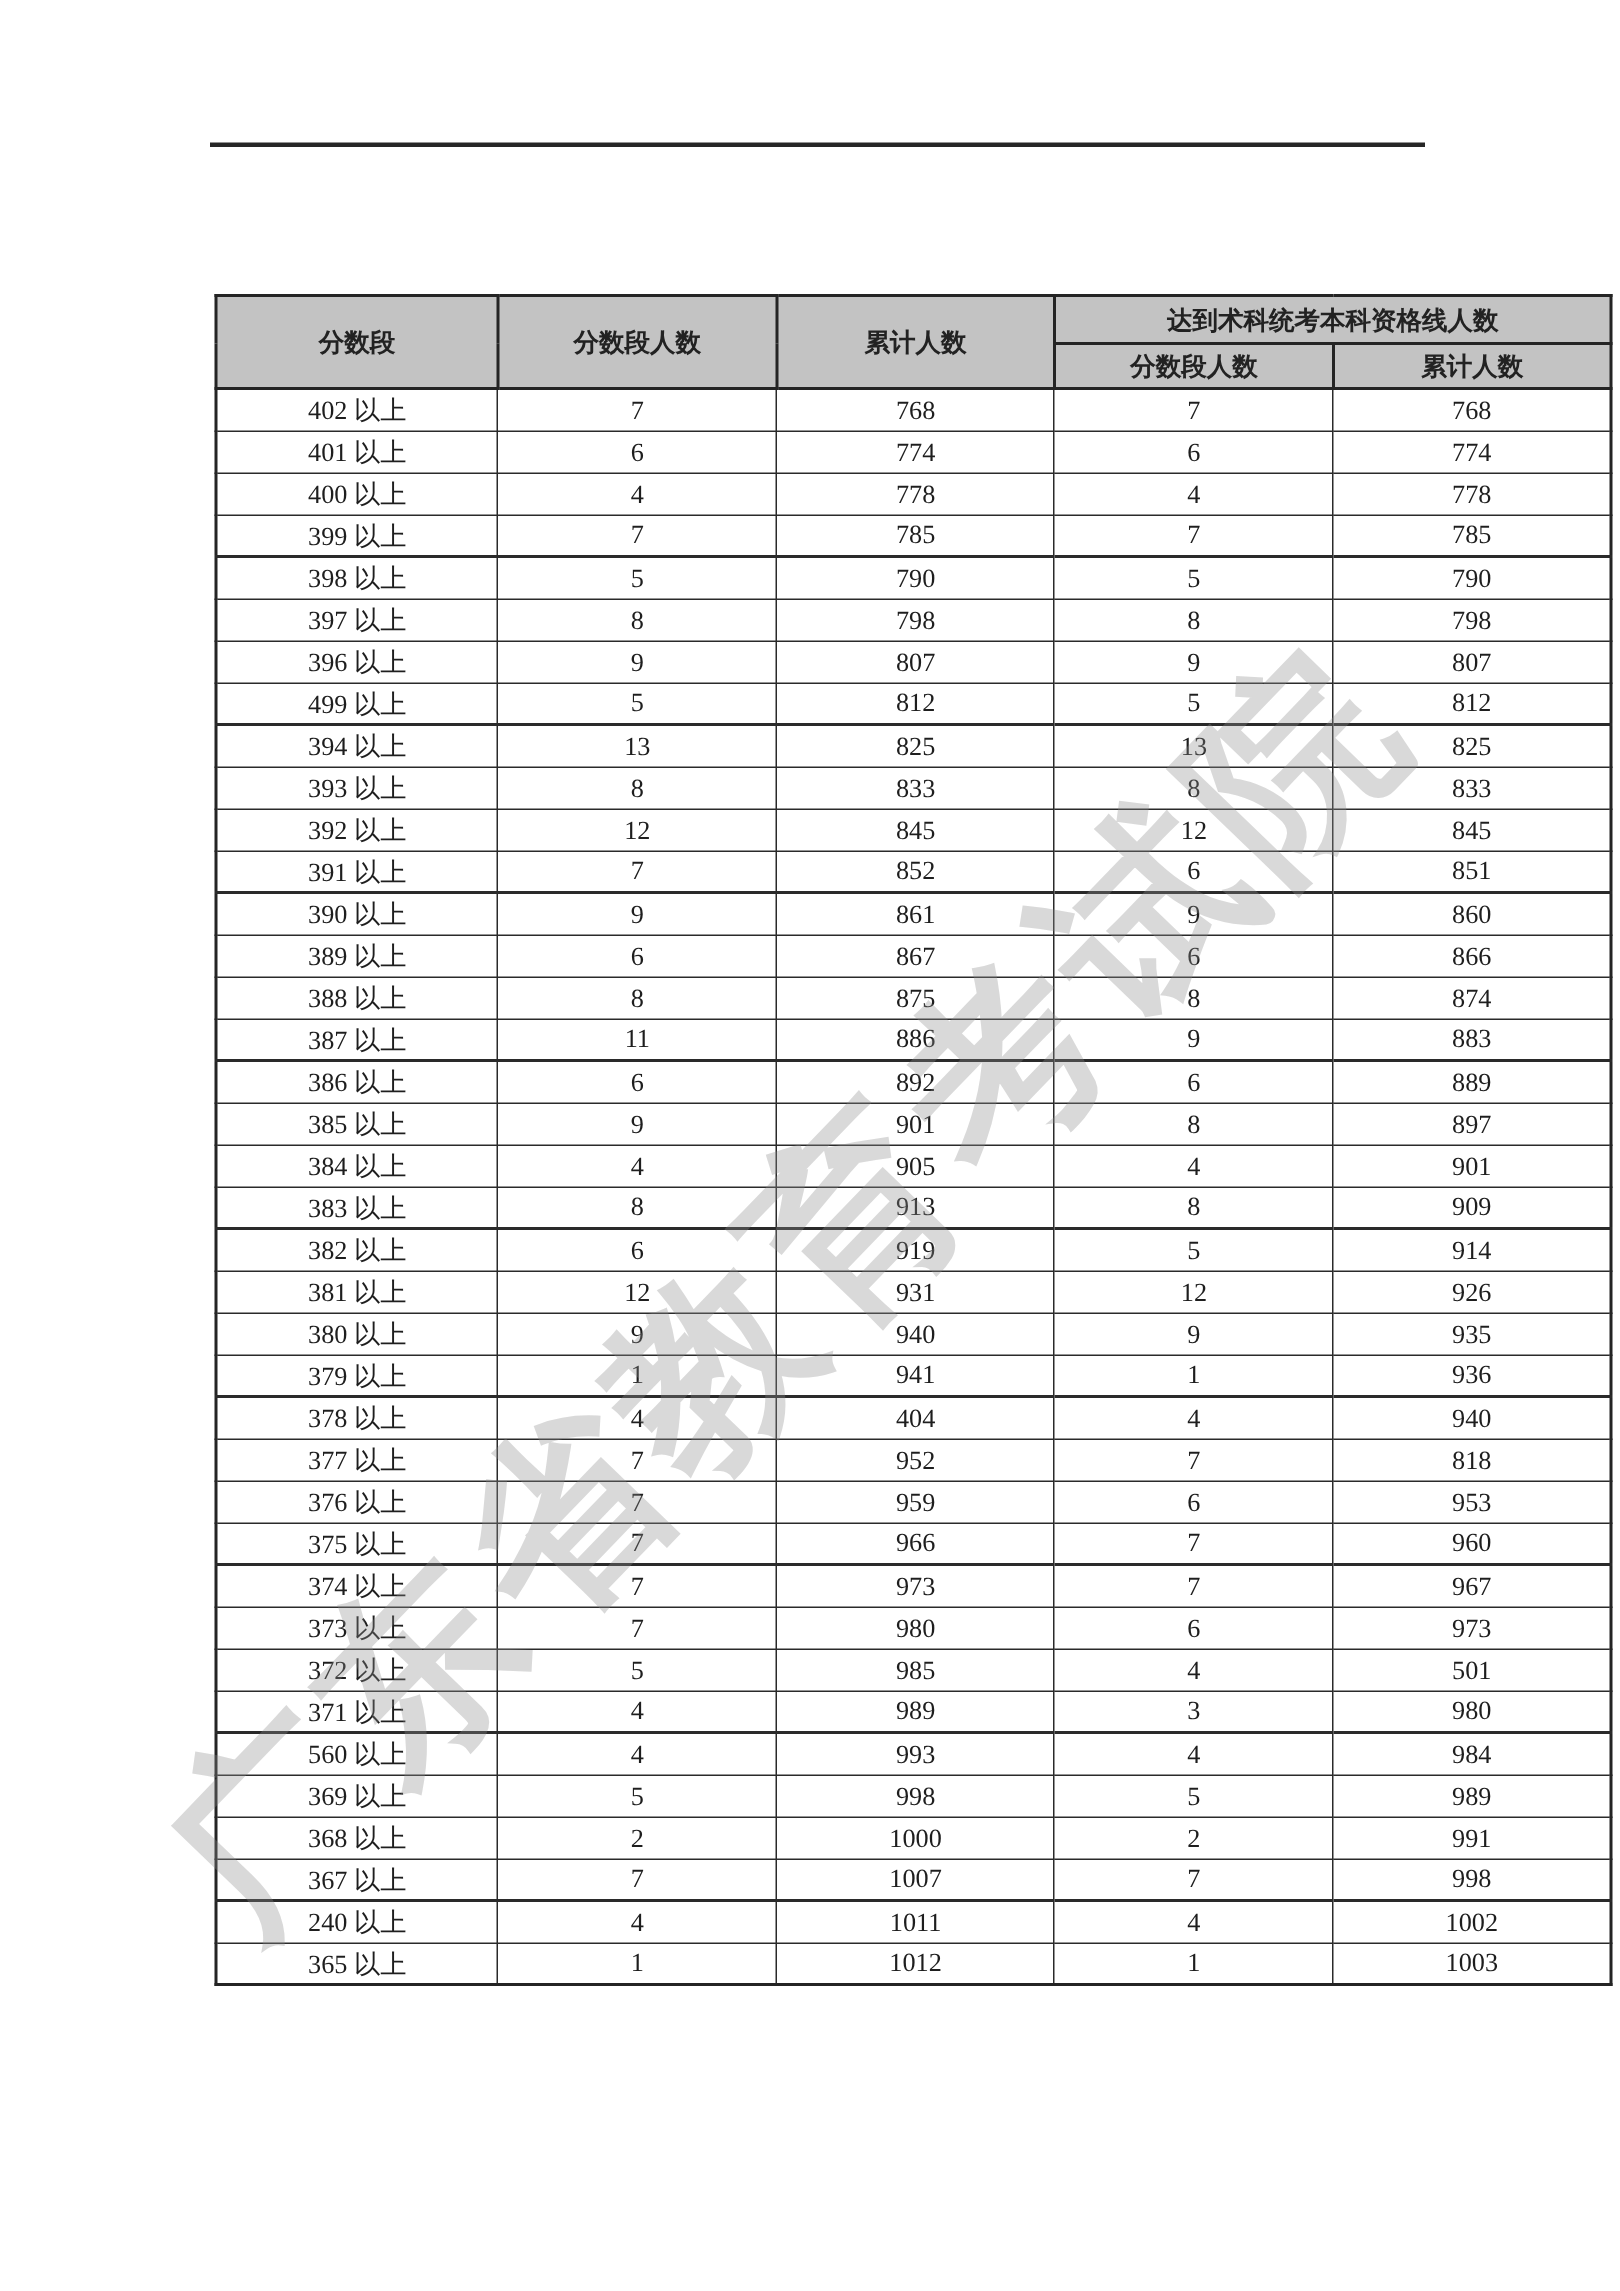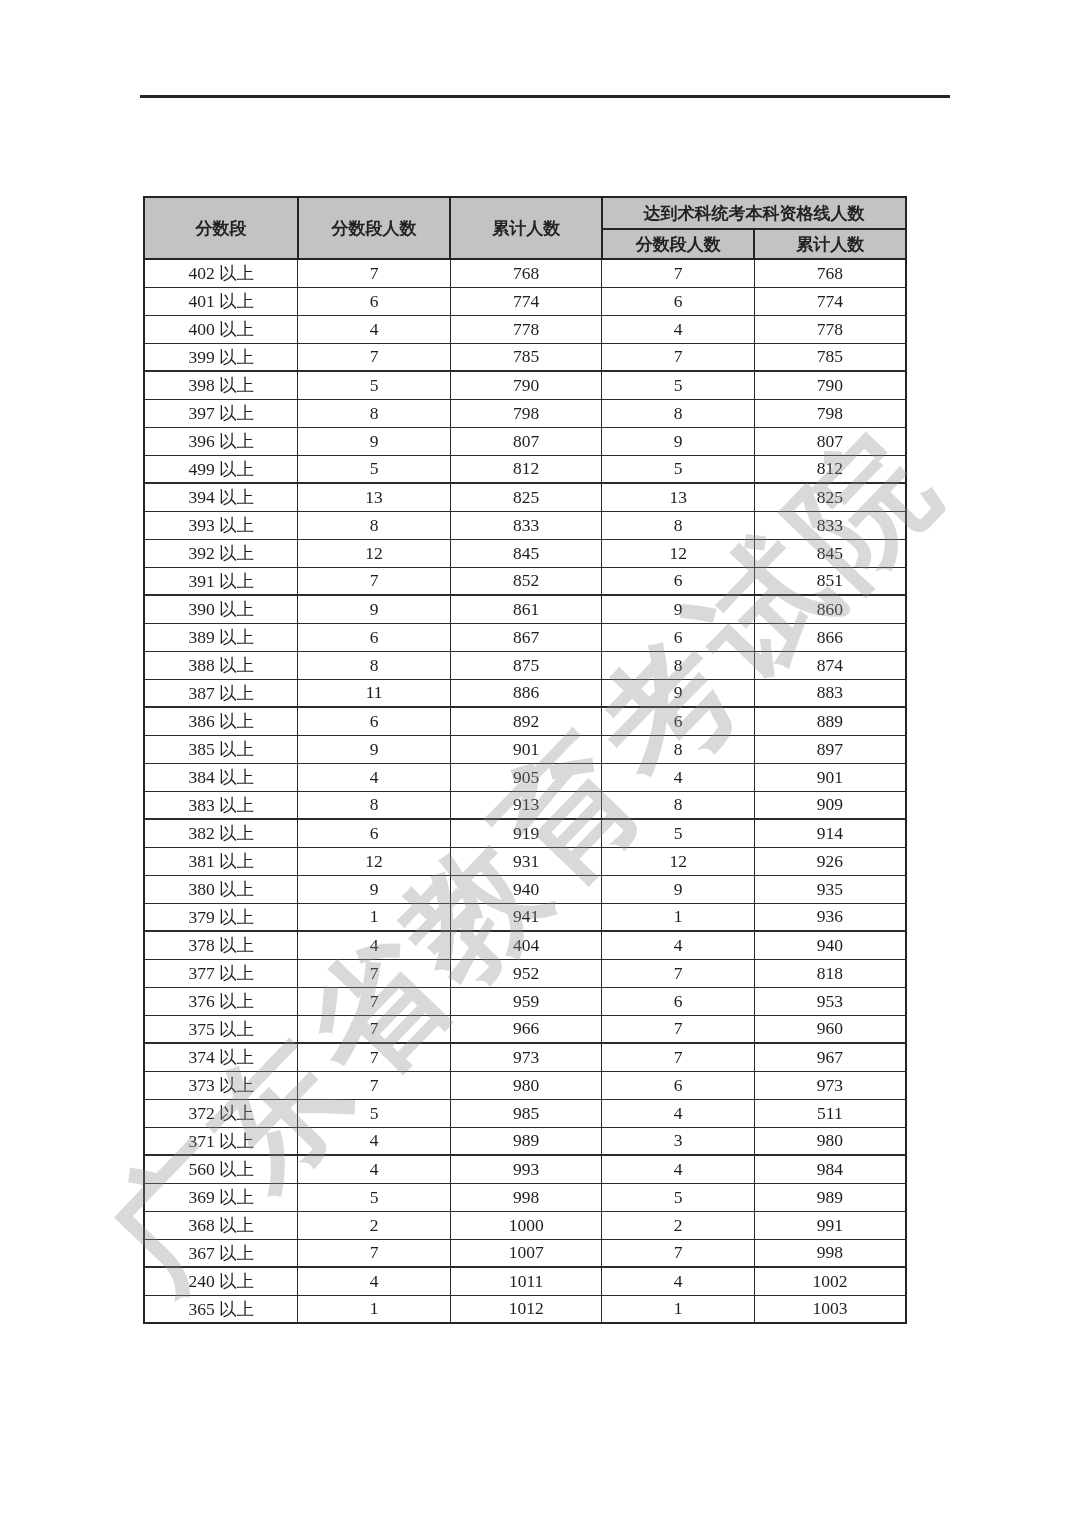--- a/index.html
+++ b/index.html
@@ -17,21 +17,21 @@
     left: 140px;
     top: 95px;
     width: 810px;
     height: 3px;
     background: #262626;
   }
   table.score-table {
     position: absolute;
     left: 143px;
     top: 196px;
-    width: 764px;
+    width: 932px;
     border-collapse: collapse;
     table-layout: fixed;
     background: transparent;
   }
   table.score-table, table.score-table th {
     border: 2px solid #242424;
   }
   table.score-table td {
     border: 1px solid #2a2a2a;
   }
@@ -306,21 +306,21 @@
         <td>7</td>
         <td>980</td>
         <td>6</td>
         <td>973</td>
       </tr>
       <tr>
         <td>372 以上</td>
         <td>5</td>
         <td>985</td>
         <td>4</td>
-        <td>511</td>
+        <td>501</td>
       </tr>
       <tr class="group-end">
         <td>371 以上</td>
         <td>4</td>
         <td>989</td>
         <td>3</td>
         <td>980</td>
       </tr>
       <tr>
         <td>560 以上</td>

